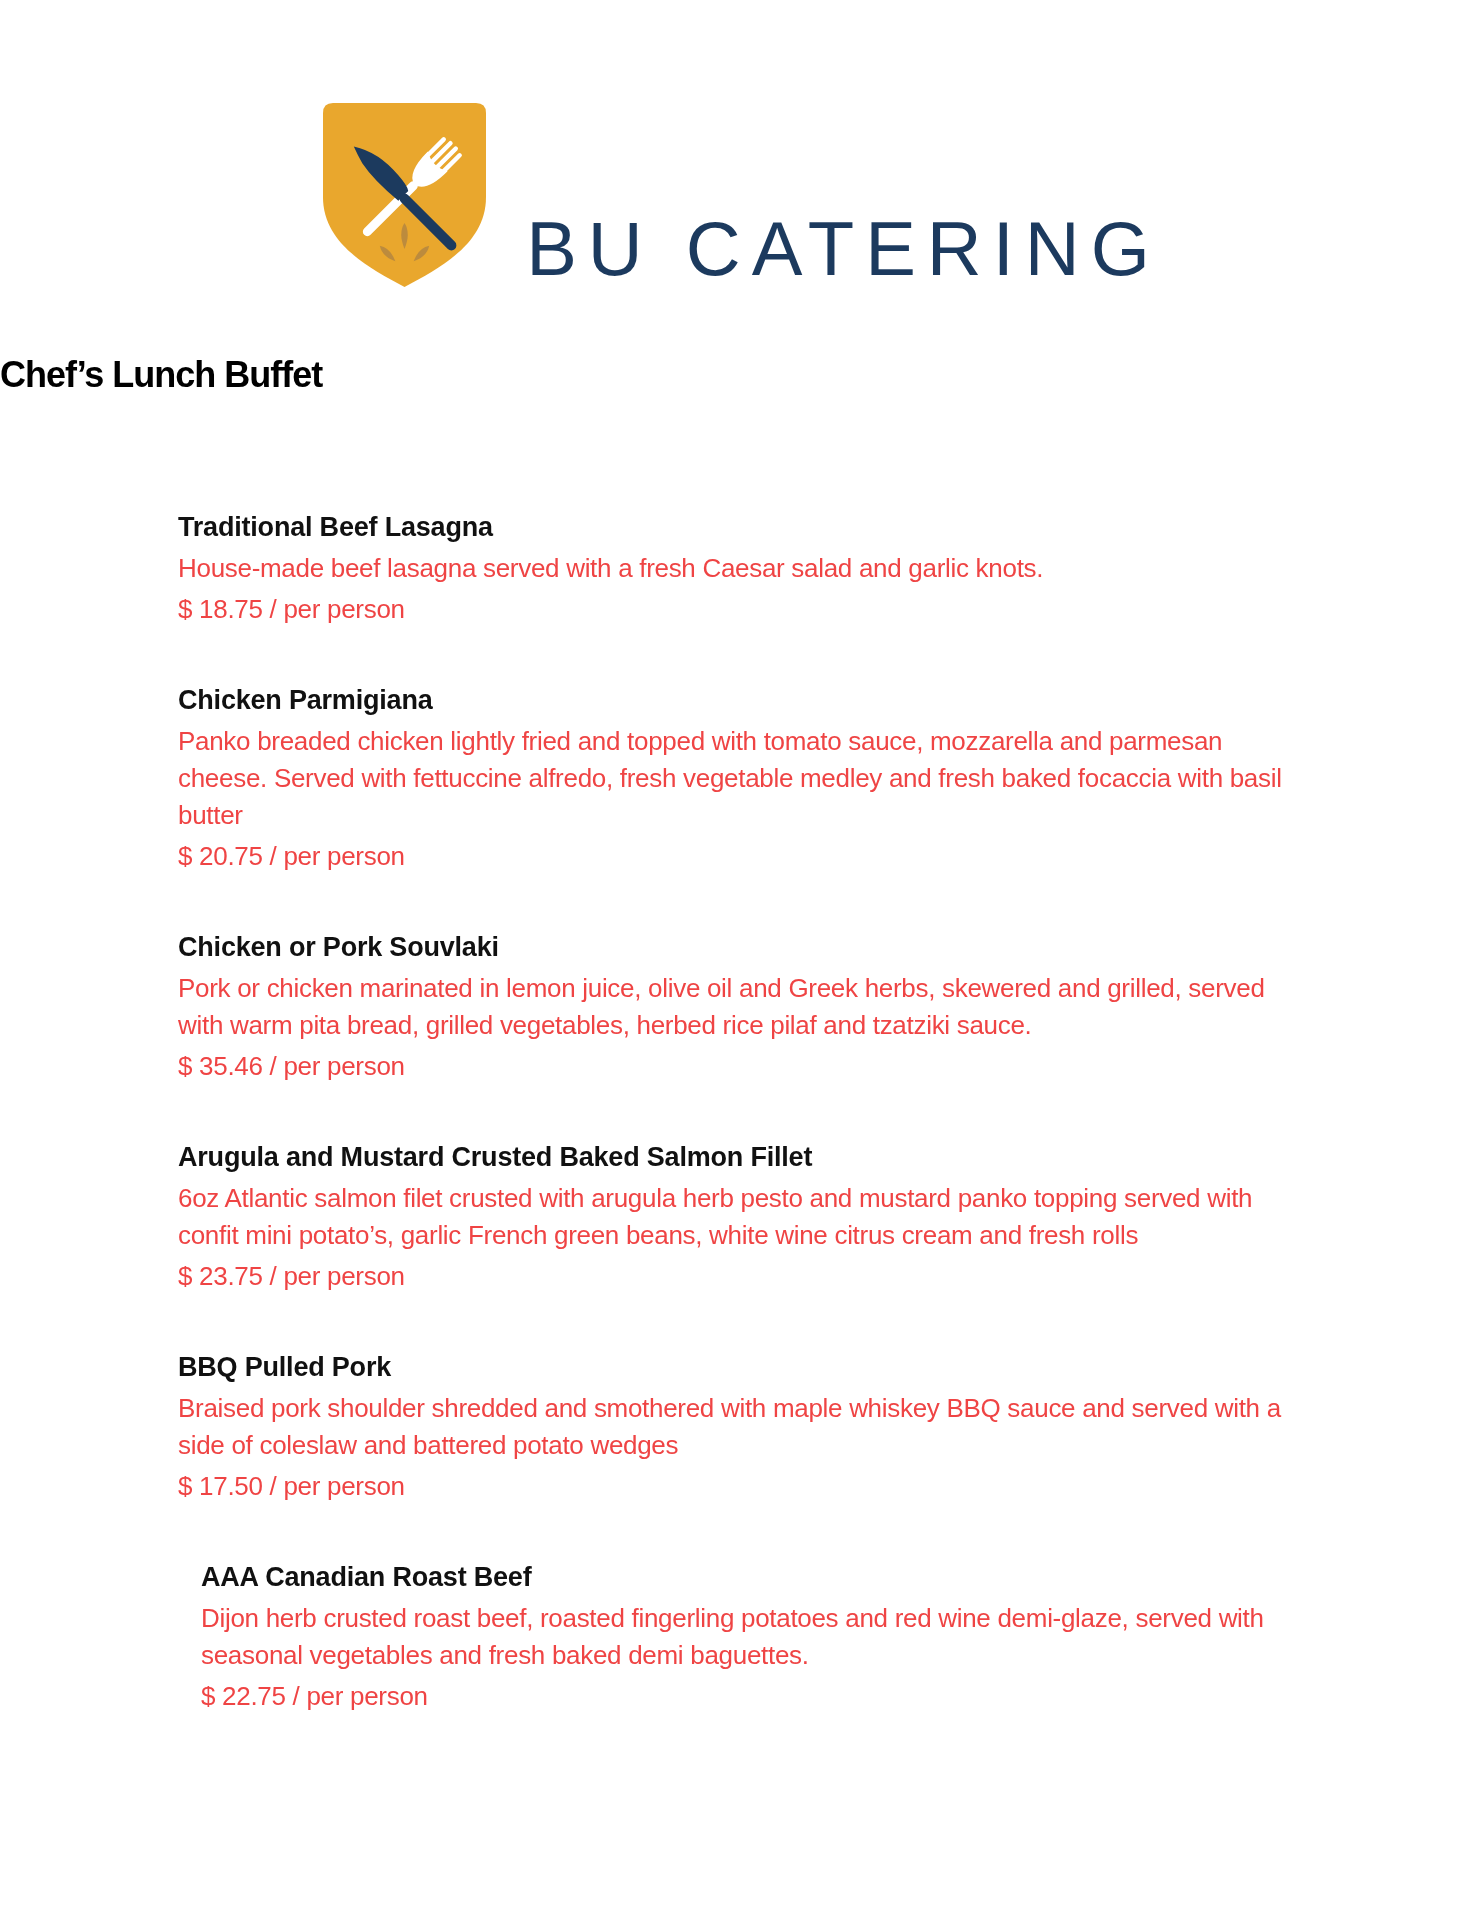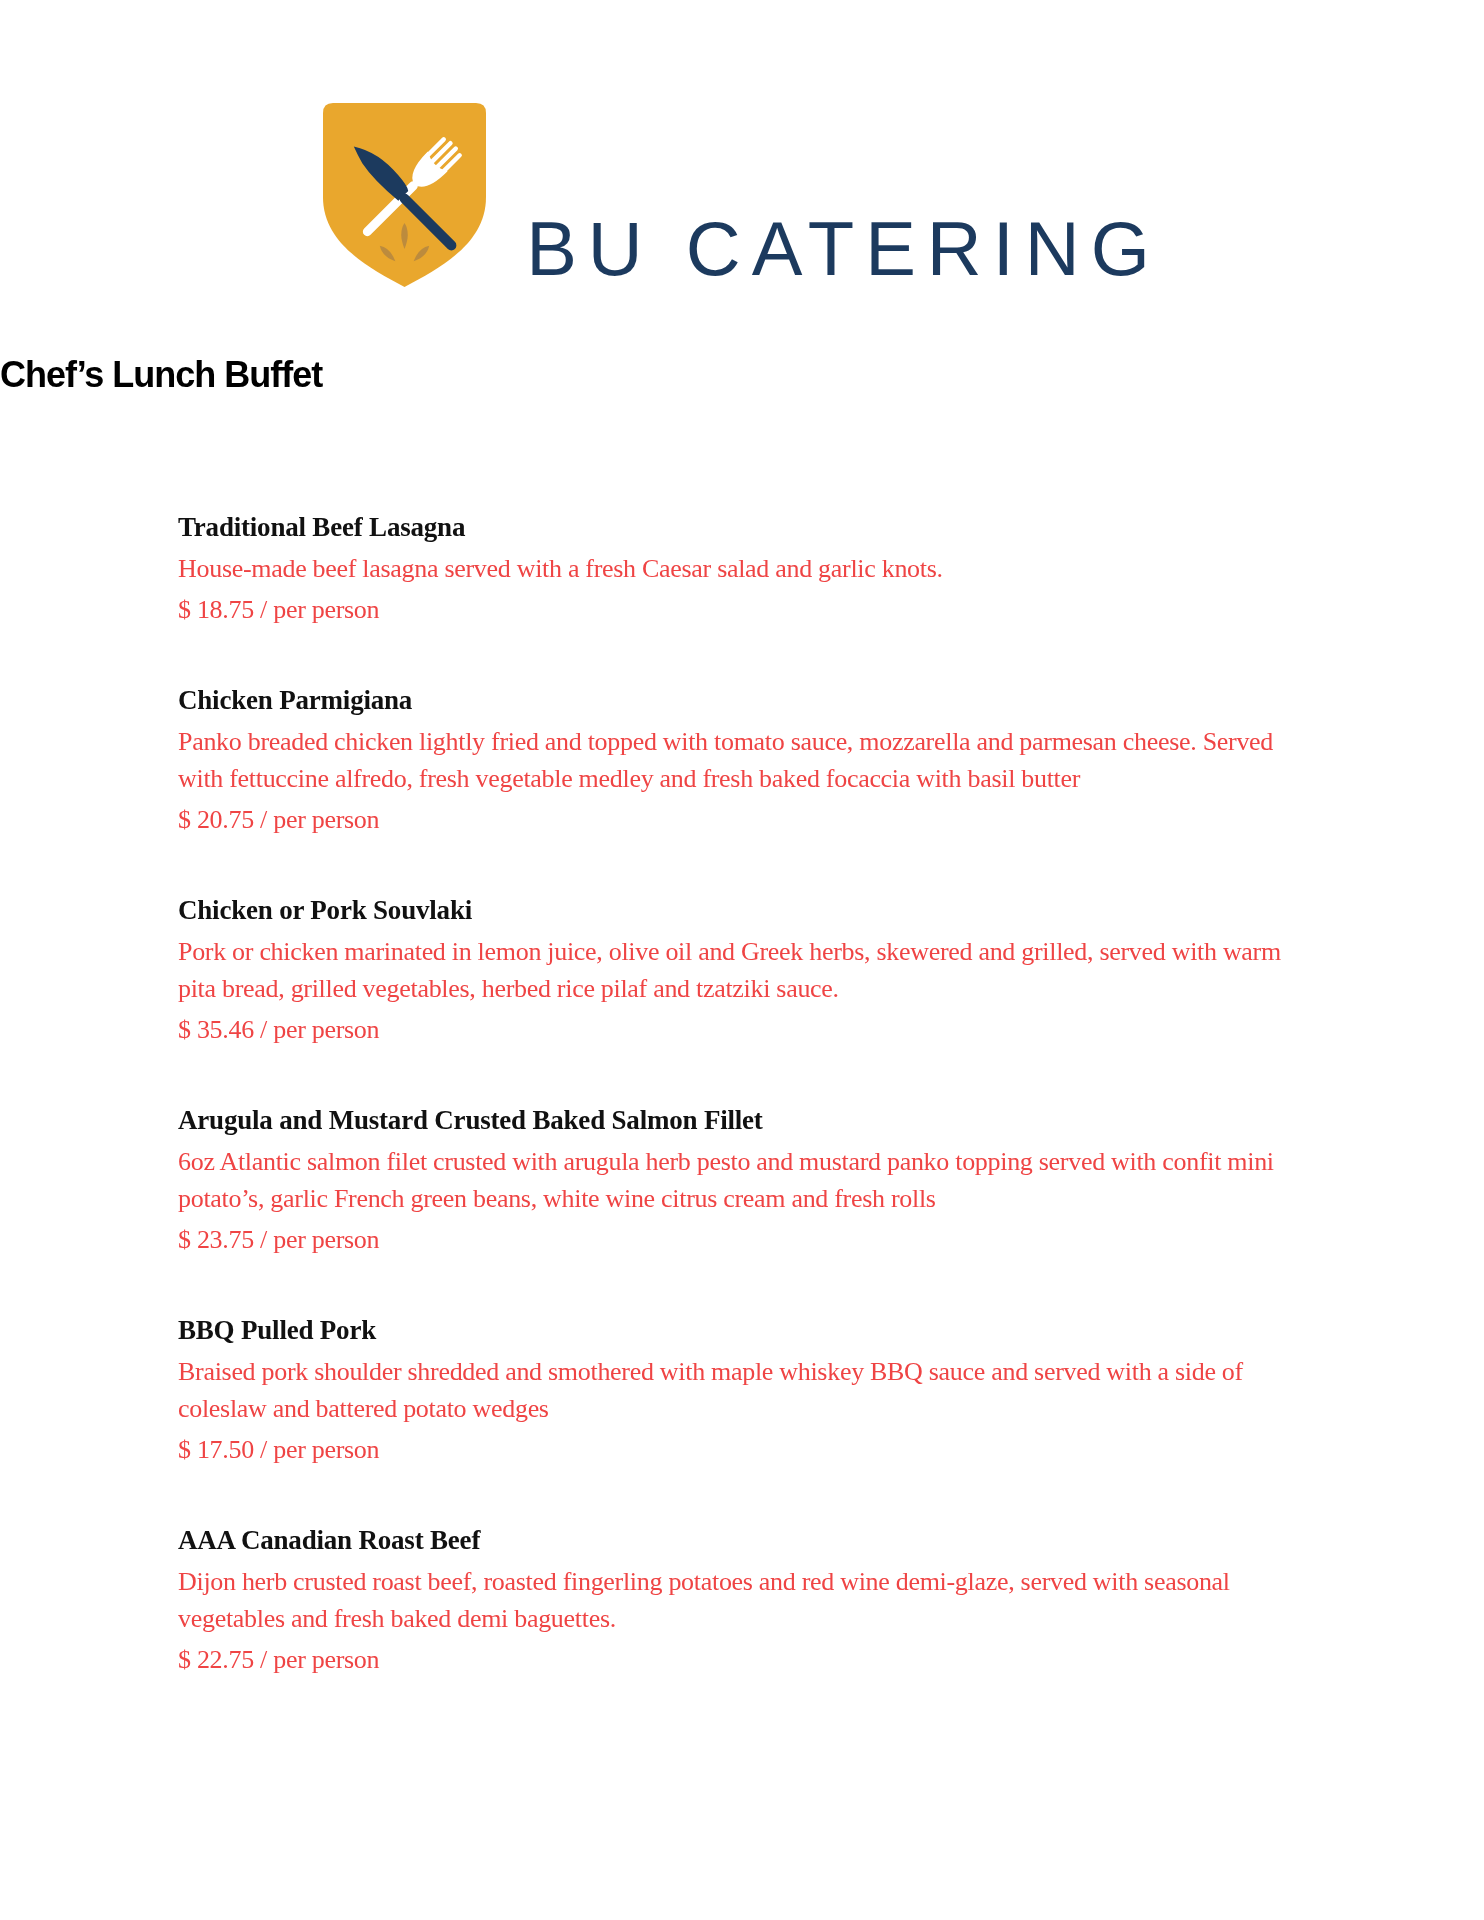--- a/index.html
+++ b/index.html
@@ -35,22 +35,22 @@
     line-height: 44px;
     font-weight: 700;
     letter-spacing: -1px;
     color: #000000;
   }
   .menu {
     margin-top: 112px;
     padding-left: 178px;
     padding-right: 172px;
   }
-  .item { margin-bottom: 54px; font-family: Liberation Serif, serif; }
-  .item:last-child { margin-bottom: 0; }
+  .item { margin-bottom: 54px; }
+  .item:last-child { margin-bottom: 0; margin-left: 23px; }
   .item-name {
     margin: 0 0 4px 0;
     font-size: 27px;
     line-height: 37px;
     font-weight: 700;
     letter-spacing: -0.2px;
     color: #111111;
   }
   .item-desc {
     margin: 0 0 4px 0;

